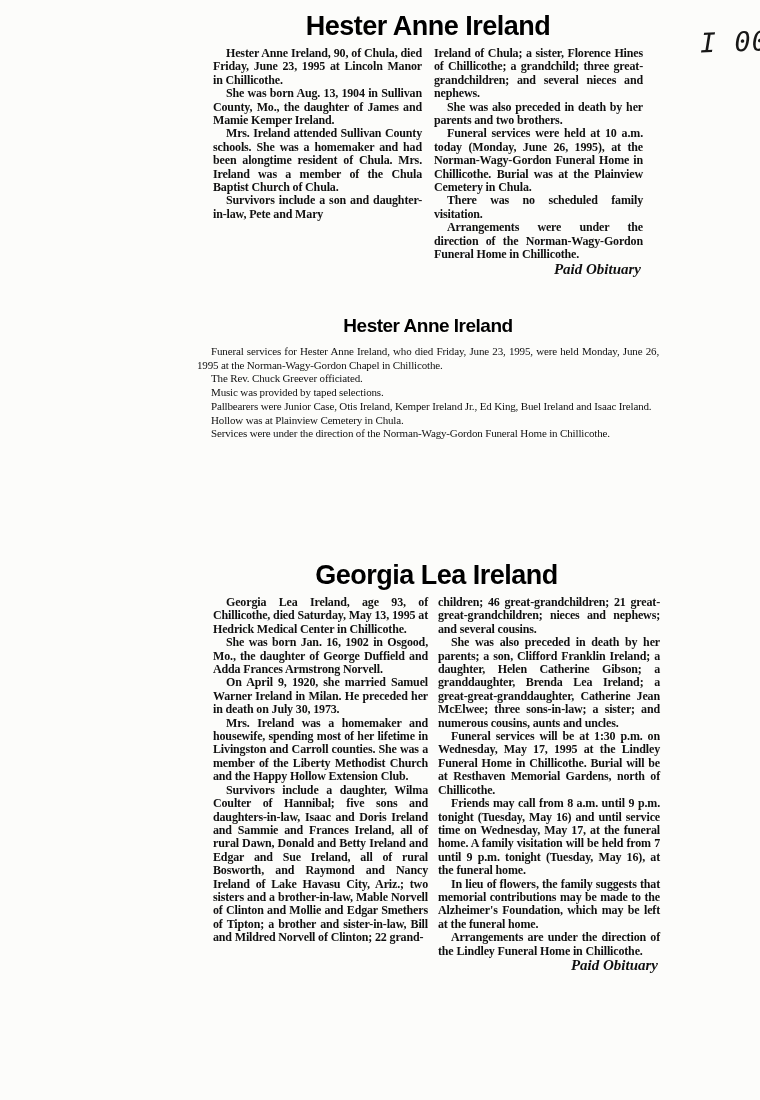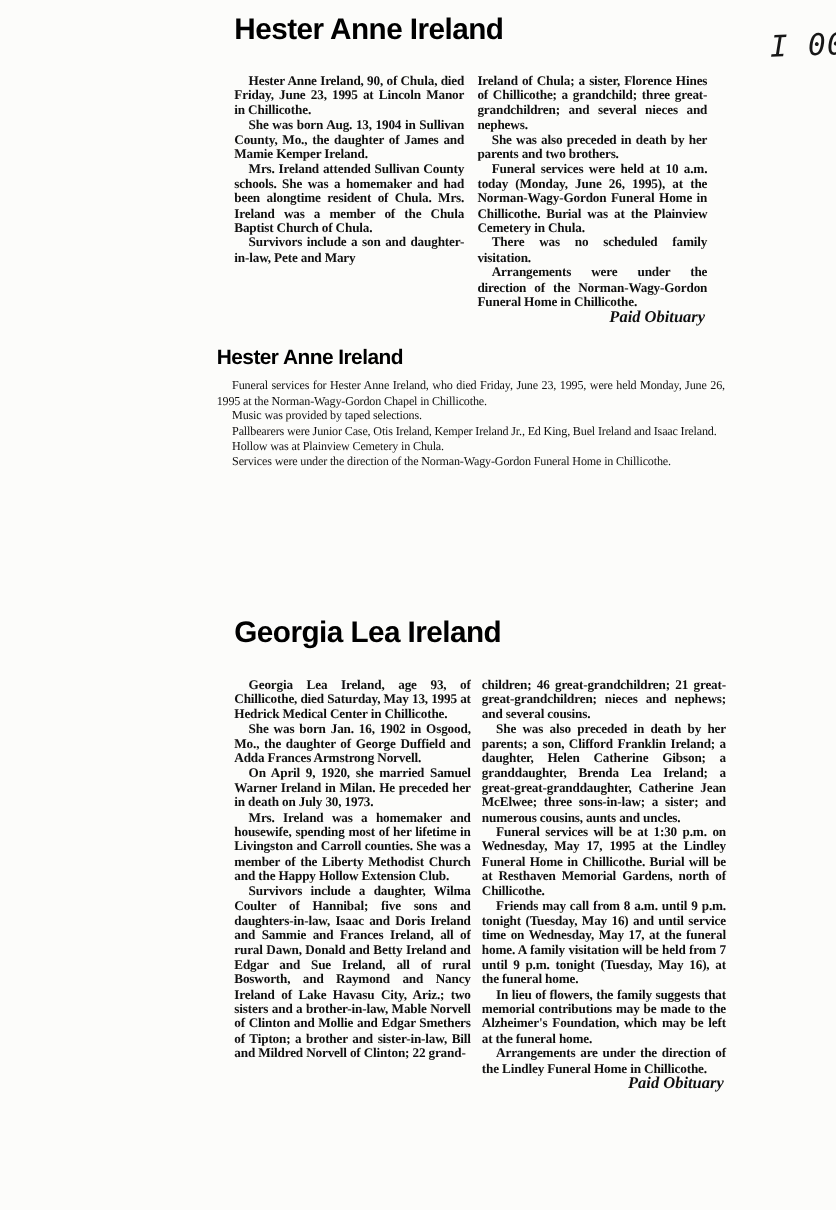--- a/index.html
+++ b/index.html
@@ -12,28 +12,29 @@
     background: #fcfcfa;
     color: #101010;
     font-family: "Liberation Serif", serif;
   }
   
   .clip { position: absolute; }
   .obit-title {
     font-family: "Liberation Sans", sans-serif;
     font-weight: bold;
     color: #000;
+    text-align: center;
     margin: 0;
     letter-spacing: -0.5px;
   }
   .title-lg { font-size: 27px; line-height: 28px; margin-bottom: 7px; }
   .title-md { font-size: 19px; line-height: 22px; margin-bottom: 8px; }
 
   .cols { display: flex; }
-  .col { min-width: 0; margin-top: 20px; }
+  .col { min-width: 0; }
   .obit1 .col-left  { width: 209px; margin-right: 12px; }
   .obit1 .col-right { width: 209px; }
   .obit3 .col-left  { width: 215px; margin-right: 10px; }
   .obit3 .col-right { width: 222px; }
 
   .p {
     margin: 0;
     text-align: justify;
     text-indent: 13px;
     font-size: 12px;
@@ -95,20 +96,21 @@
         </div>
       <p class="credit">Paid Obituary</p>
     </div>
   </div>
 </section>
 
 <section class="clip obit2" style="left:197px; top:315px; width:462px;">
   <h2 class="obit-title title-md">Hester Anne Ireland</h2>
   <div class="obit2-body">
       <p class="p">Funeral services for Hester Anne Ireland, who died Friday, June 23, 1995, were held Monday, June 26, 1995 at the Norman-Wagy-Gordon Chapel in Chillicothe.</p>
+      <p class="p">The Rev. Chuck Greever officiated.</p>
       <p class="p">Music was provided by taped selections.</p>
       <p class="p">Pallbearers were Junior Case, Otis Ireland, Kemper Ireland Jr., Ed King, Buel Ireland and Isaac Ireland.</p>
       <p class="p">Hollow was at Plainview Cemetery in Chula.</p>
       <p class="p">Services were under the direction of the Norman-Wagy-Gordon Funeral Home in Chillicothe.</p>
     </div>
 </section>
 
 <section class="clip obit3" style="left:213px; top:561px; width:447px;">
   <h1 class="obit-title title-lg">Georgia Lea Ireland</h1>
   <div class="cols heavy">

